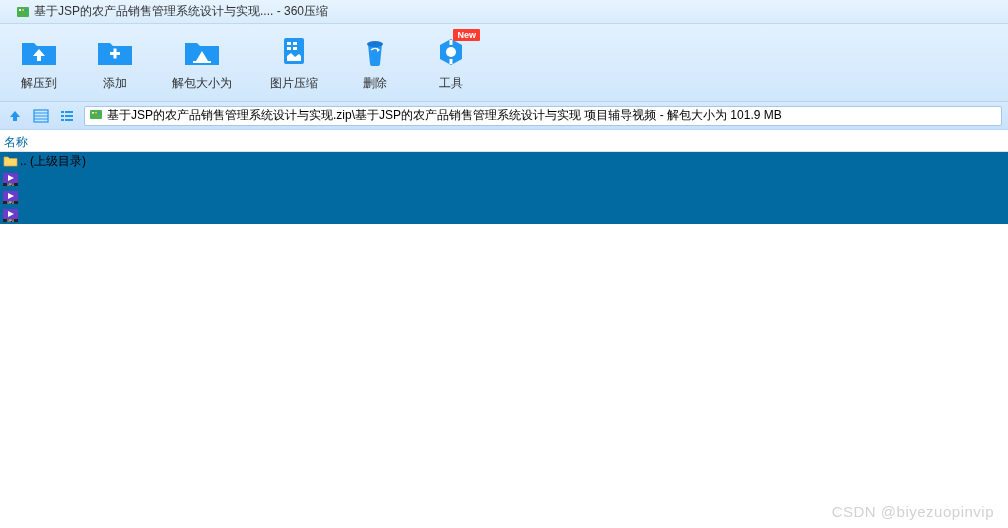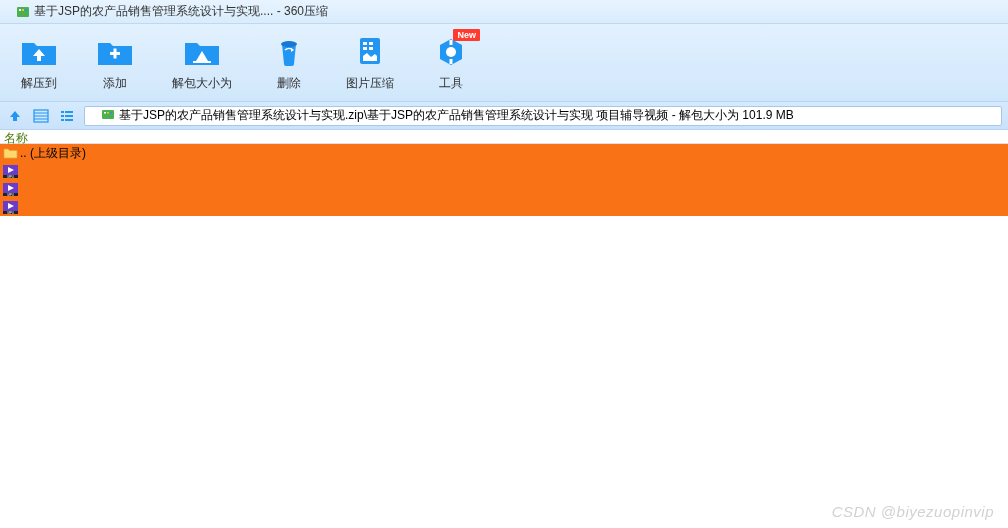--- a/index.html
+++ b/index.html
@@ -10,31 +10,31 @@
     .titlebar .title { color: #333; font-size: 12px; }
     
     .toolbar { height: 78px; background: linear-gradient(#e2f1ff, #d0e7fb); display: flex; align-items: center; padding: 6px 20px 4px 20px; gap: 38px; border-bottom: 1px solid #b8d4ee; }
     .tool-btn { display: flex; flex-direction: column; align-items: center; gap: 6px; cursor: pointer; position: relative; }
     .tool-icon { width: 38px; height: 34px; display: flex; align-items: center; justify-content: center; }
     .tool-label { font-size: 12px; color: #333; }
     .badge-new { position: absolute; top: -6px; right: -10px; background: #ff3b30; color: #fff; font-size: 9px; padding: 1px 4px; border-radius: 1px; font-weight: bold; }
     
     .addressbar { height: 28px; background: linear-gradient(#d6eafe, #c9e2fb); display: flex; align-items: center; padding: 0 6px; gap: 8px; border-bottom: 1px solid #b8d4ee; }
     .addr-btn { width: 18px; height: 18px; display: flex; align-items: center; justify-content: center; cursor: pointer; }
-    .path-box { flex: 1; background: #fff; border: 1px solid #a8c6e6; height: 20px; display: flex; align-items: center; padding: 0 16px; gap: 4px; border-radius: 2px; }
+    .path-box { flex: 1; background: #fff; border: 1px solid #a8c6e6; height: 20px; display: flex; align-items: center; padding: 0 4px; gap: 4px; border-radius: 2px; }
     .path-text { font-size: 12px; color: #000; white-space: nowrap; overflow: hidden; }
     
-    .column-header { height: 14px; background: #fff; border-bottom: 1px solid #e0e0e0; display: flex; align-items: flex-start; padding: 0 4px; color: #4d7c0f; font-size: 12px; }
-    
-    .file-list { background: #f97316; }
+    .column-header { height: 22px; background: #fff; border-bottom: 1px solid #e0e0e0; display: flex; align-items: flex-end; padding: 0 4px; color: #0369a1; font-size: 12px; }
+    
+    .file-list { background: #0369a1; }
     .file-row { height: 18px; display: flex; align-items: center; padding: 0 2px; gap: 2px; cursor: pointer; }
     .file-icon { width: 16px; height: 14px; flex-shrink: 0; display: flex; align-items: center; justify-content: center; }
     .file-name { font-size: 12px; color: #000; white-space: nowrap; }
     
-    .watermark { position: absolute; bottom: 8px; right: 14px; color: #d2d2d2; font-size: 15px; font-style: italic; letter-spacing: 0.5px; }
+    .watermark { position: absolute; bottom: 8px; right: 14px; color: #d2d2d2; font-size: 15px; letter-spacing: 0.5px; }
 
     
     .folder-plus { fill: #2196f3; }
     .folder-up { fill: #2196f3; }
     .folder-out { fill: #2196f3; }
     .trash { fill: #2196f3; }
     .img-compress { fill: #2196f3; }
     .tool-hex { fill: #2196f3; }
   </style>
 </head>
@@ -78,40 +78,40 @@
           <path class="folder-out" d="M2 6 L14 6 L17 9 L36 9 L36 28 L2 28 Z"></path>
           <path d="M13 24 L19 14 L25 24 Z" fill="#fff"></path>
           <rect x="10" y="24" width="18" height="2" fill="#fff"></rect>
         </svg>
     </div>
     <span class="tool-label">解包大小为</span>
   </div>
   <div class="tool-btn">
     <div class="tool-icon">
       <svg width="30" height="32" viewBox="0 0 30 32">
-          <path class="trash" d="M8 8 L22 8 L20 28 Q20 30 18 30 L12 30 Q10 30 10 28 Z"></path>
-          <ellipse cx="15" cy="8" rx="8" ry="3" fill="#1976d2"></ellipse>
-          <path d="M11 14 A6 6 0 0 1 19 14" stroke="#fff" stroke-width="1.5" fill="none"></path>
-          <path d="M17 12 L20 14 L17 16" fill="#fff"></path>
-        </svg>
-    </div>
-    <span class="tool-label">删除</span>
-  </div>
-  <div class="tool-btn">
-    <div class="tool-icon">
-      <svg width="30" height="32" viewBox="0 0 30 32">
           <rect x="5" y="2" width="20" height="26" rx="2" class="img-compress"></rect>
           <rect x="8" y="6" width="4" height="3" fill="#fff"></rect>
           <rect x="14" y="6" width="4" height="3" fill="#fff"></rect>
           <rect x="8" y="11" width="4" height="3" fill="#fff"></rect>
           <rect x="14" y="11" width="4" height="3" fill="#fff"></rect>
           <path d="M8 20 L12 17 L16 21 L20 18 L22 20 L22 25 L8 25 Z" fill="#fff"></path>
         </svg>
     </div>
     <span class="tool-label">图片压缩</span>
+  </div>
+  <div class="tool-btn">
+    <div class="tool-icon">
+      <svg width="30" height="32" viewBox="0 0 30 32">
+          <path class="trash" d="M8 8 L22 8 L20 28 Q20 30 18 30 L12 30 Q10 30 10 28 Z"></path>
+          <ellipse cx="15" cy="8" rx="8" ry="3" fill="#1976d2"></ellipse>
+          <path d="M11 14 A6 6 0 0 1 19 14" stroke="#fff" stroke-width="1.5" fill="none"></path>
+          <path d="M17 12 L20 14 L17 16" fill="#fff"></path>
+        </svg>
+    </div>
+    <span class="tool-label">删除</span>
   </div>
   <div class="tool-btn">
     <span class="badge-new">New</span>
     <div class="tool-icon">
       <svg width="32" height="32" viewBox="0 0 32 32">
           <path class="tool-hex" d="M16 3 L27 9 L27 23 L16 29 L5 23 L5 9 Z"></path>
           <circle cx="16" cy="16" r="5" fill="#fff"></circle>
           <rect x="14.5" y="4" width="3" height="5" fill="#fff"></rect>
           <rect x="14.5" y="23" width="3" height="5" fill="#fff"></rect>
         </svg>

